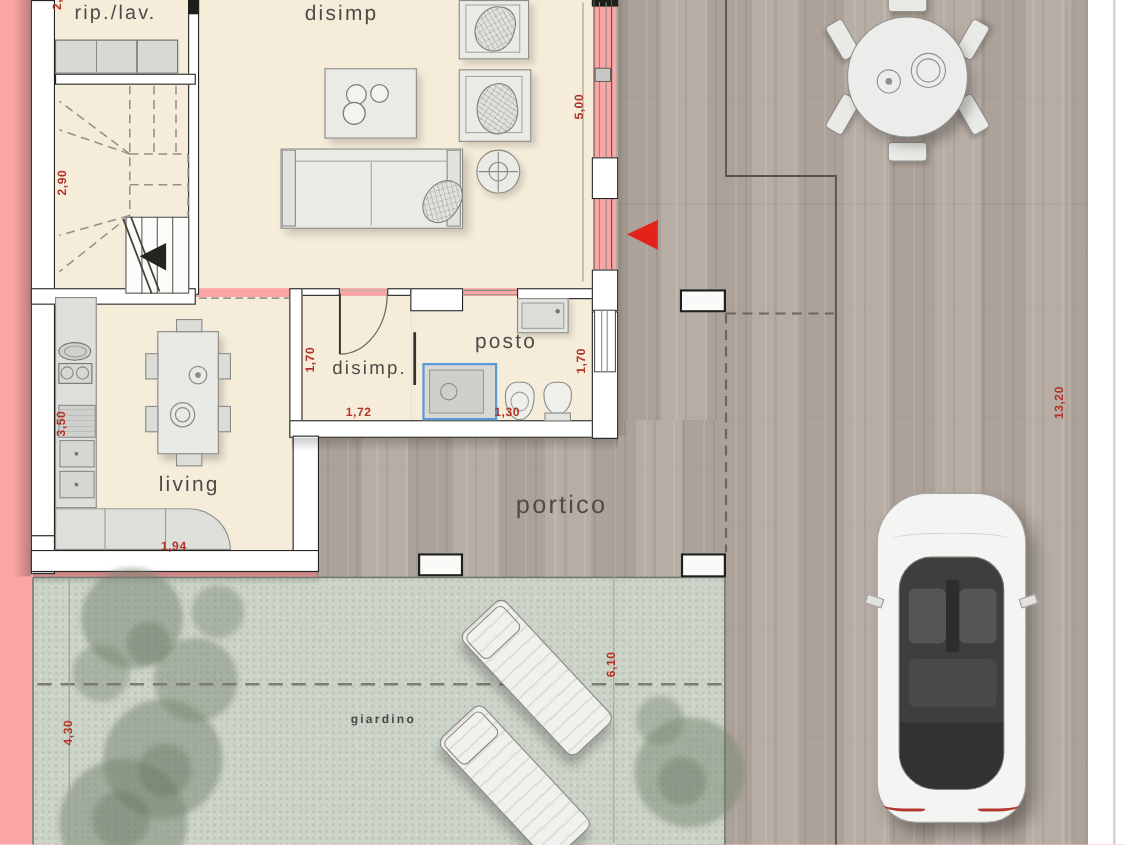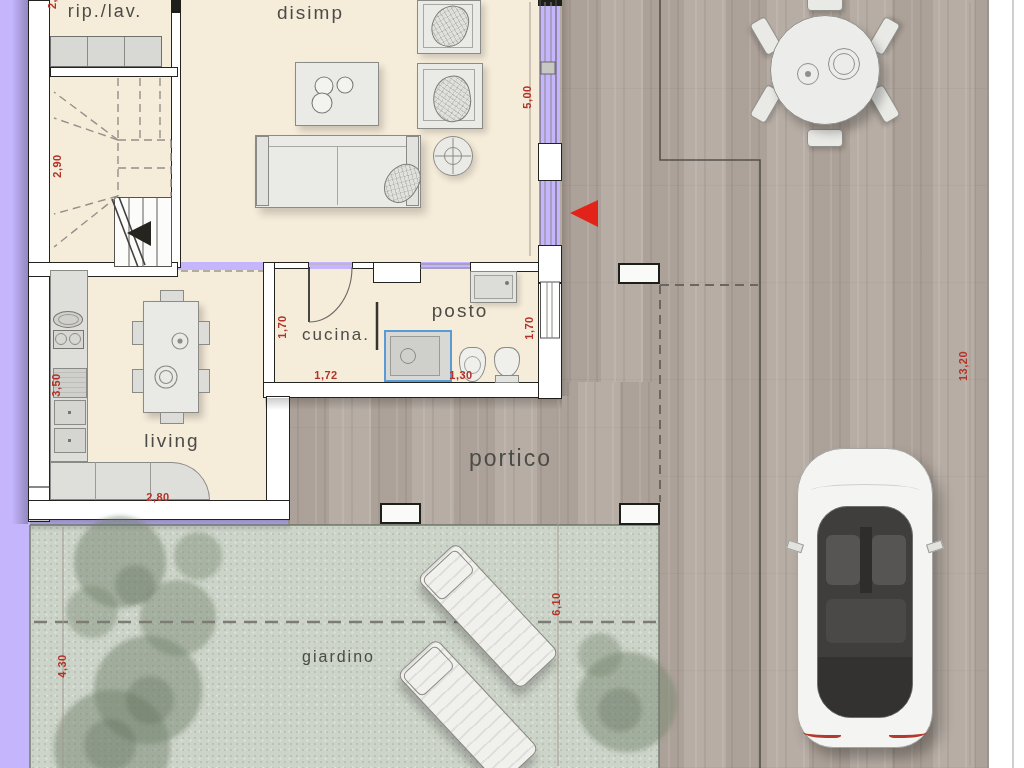--- a/index.html
+++ b/index.html
@@ -1,16 +1,16 @@
 <!DOCTYPE html>
 <html><head>
 <meta charset="utf-8">
 <style>
   html,body{margin:0;padding:0;background:#ffffff;}
-  #canvas{position:relative;width:1024px;height:768px;background:#c4b5fd;overflow:hidden;
+  #canvas{position:relative;width:1024px;height:768px;background:#fca5a5;overflow:hidden;
           font-family:"Liberation Sans",sans-serif;}
   .a{position:absolute;box-sizing:border-box;}
   
   .deck{background:#b3a9a0;
     background-image:
       repeating-linear-gradient(90deg, rgba(255,255,255,0.10) 0 2px, rgba(0,0,0,0) 2px 9px, rgba(0,0,0,0.06) 9px 11px, rgba(0,0,0,0) 11px 27px),
       repeating-linear-gradient(90deg, rgba(90,75,65,0.08) 0 41px, rgba(255,255,255,0.05) 41px 83px),
       repeating-linear-gradient(0deg, rgba(0,0,0,0.035) 0 1px, transparent 1px 97px);}
   .garden{background:#ccd3c8;
     background-image:
@@ -257,32 +257,32 @@
     <div style="position:absolute;left:6px;top:284px;width:38px;height:7px;border-bottom:3px solid #b3392f;border-radius:0 0 20% 60%;"></div>
     <div style="position:absolute;left:92px;top:284px;width:38px;height:7px;border-bottom:3px solid #b3392f;border-radius:0 0 60% 20%;"></div>
   </div>
 
   <div class="a" style="left:988px;top:0;width:36px;height:768px;background:#ffffff;"></div>
   <div class="a" style="left:987px;top:0;width:2px;height:768px;background:#9b948c;"></div>
   <div class="a" style="left:1012px;top:0;width:2px;height:768px;background:#cfcfcb;"></div>
 
   <div class="a rlabel" style="left:55px;top:1px;width:100px;font-size:18px;">rip./lav.</div>
   <div class="a rlabel" style="left:268px;top:2px;width:85px;font-size:19px;">disimp</div>
-  <div class="a rlabel" style="left:298px;top:325px;width:76px;font-size:17px;">cucina.</div>
+  <div class="a rlabel" style="left:298px;top:325px;width:76px;font-size:17px;">disimp.</div>
   <div class="a rlabel" style="left:420px;top:300px;width:80px;font-size:19px;">posto</div>
   <div class="a rlabel" style="left:128px;top:430px;width:88px;font-size:19px;">living</div>
   <div class="a rlabel" style="left:468px;top:445px;width:85px;font-size:23px;">portico</div>
-  <div class="a rlabel" style="left:296px;top:648px;width:85px;font-size:16px;">giardino</div>
+  <div class="a rlabel" style="left:306px;top:648px;width:85px;font-size:11px;font-weight:bold;">giardino</div>
 
   <div class="a dim v" style="left:30px;top:-2px;">2,</div>
   <div class="a dim v" style="left:35px;top:160px;">2,90</div>
   <div class="a dim v" style="left:505px;top:91px;">5,00</div>
   <div class="a dim v" style="left:260px;top:321px;">1,70</div>
   <div class="a dim" style="left:304px;top:369px;">1,72</div>
   <div class="a dim" style="left:439px;top:369px;">1,30</div>
   <div class="a dim v" style="left:507px;top:322px;">1,70</div>
   <div class="a dim v" style="left:34px;top:379px;">3,50</div>
-  <div class="a dim" style="left:136px;top:491px;">2,80</div>
+  <div class="a dim" style="left:136px;top:491px;">1,94</div>
   <div class="a dim v" style="left:40px;top:660px;">4,30</div>
   <div class="a dim v" style="left:534px;top:598px;">6,10</div>
   <div class="a dim v" style="left:941px;top:360px;">13,20</div>
 
 </div>
 
 </body></html>

